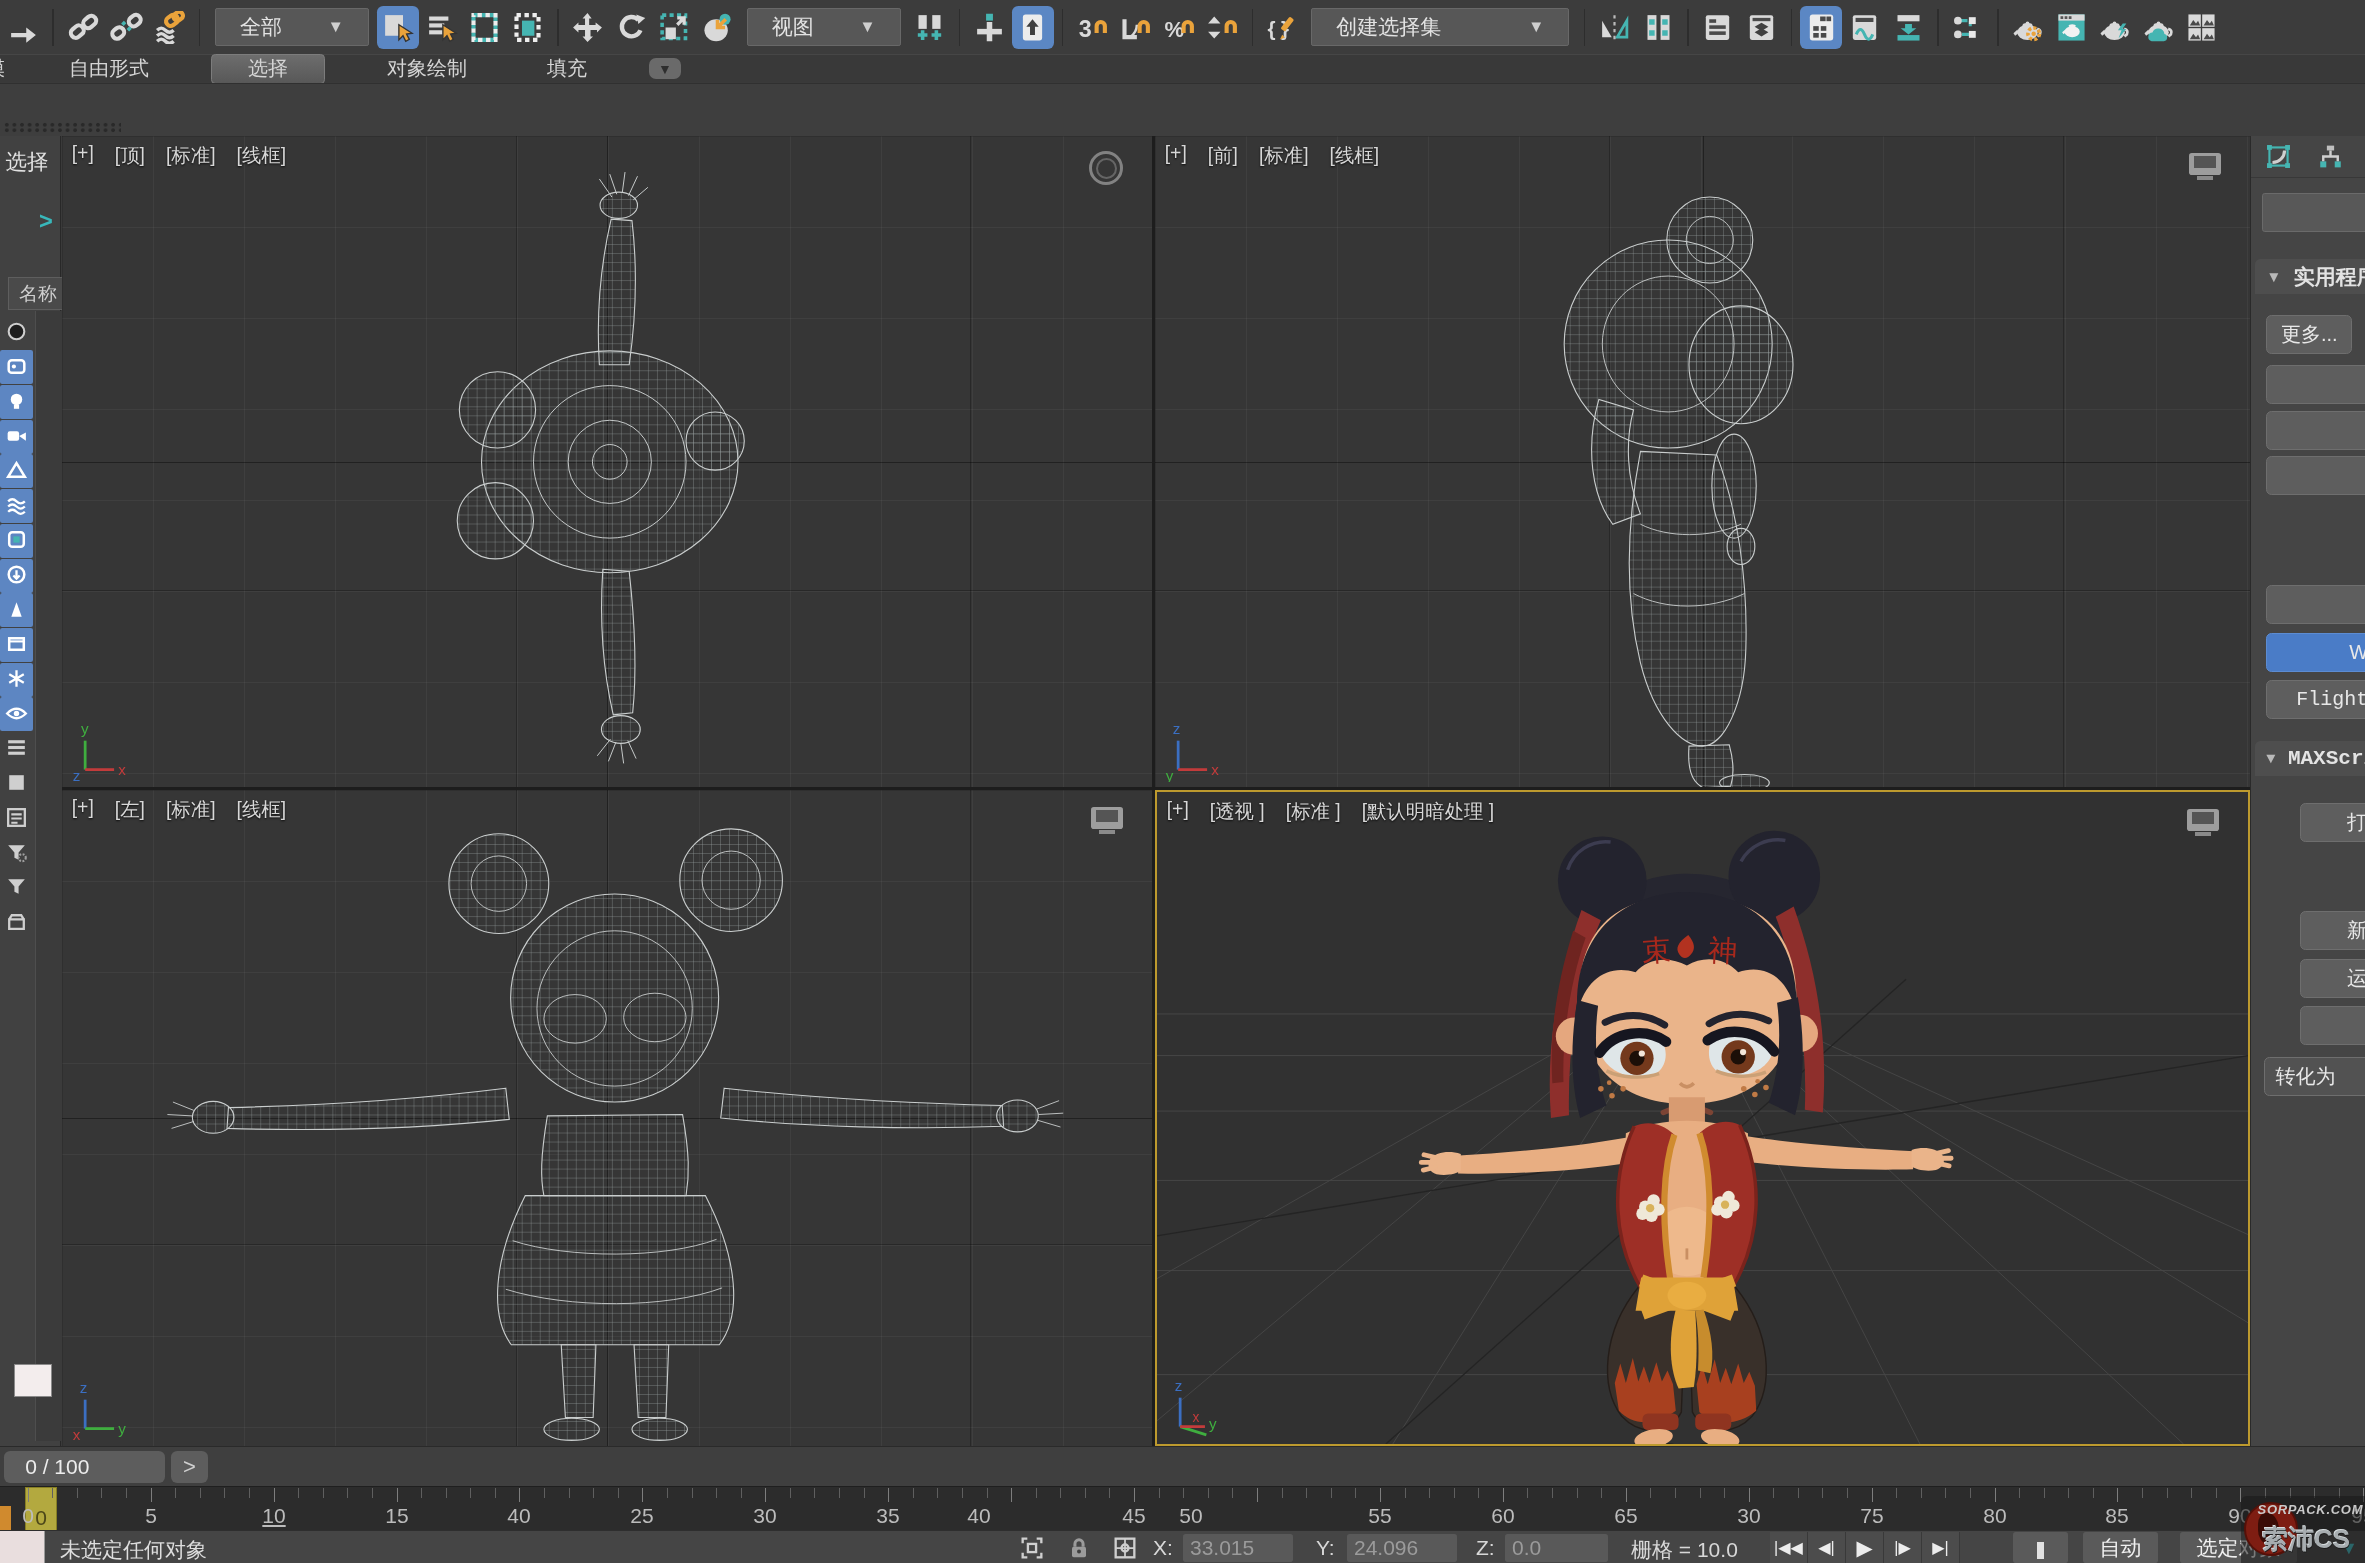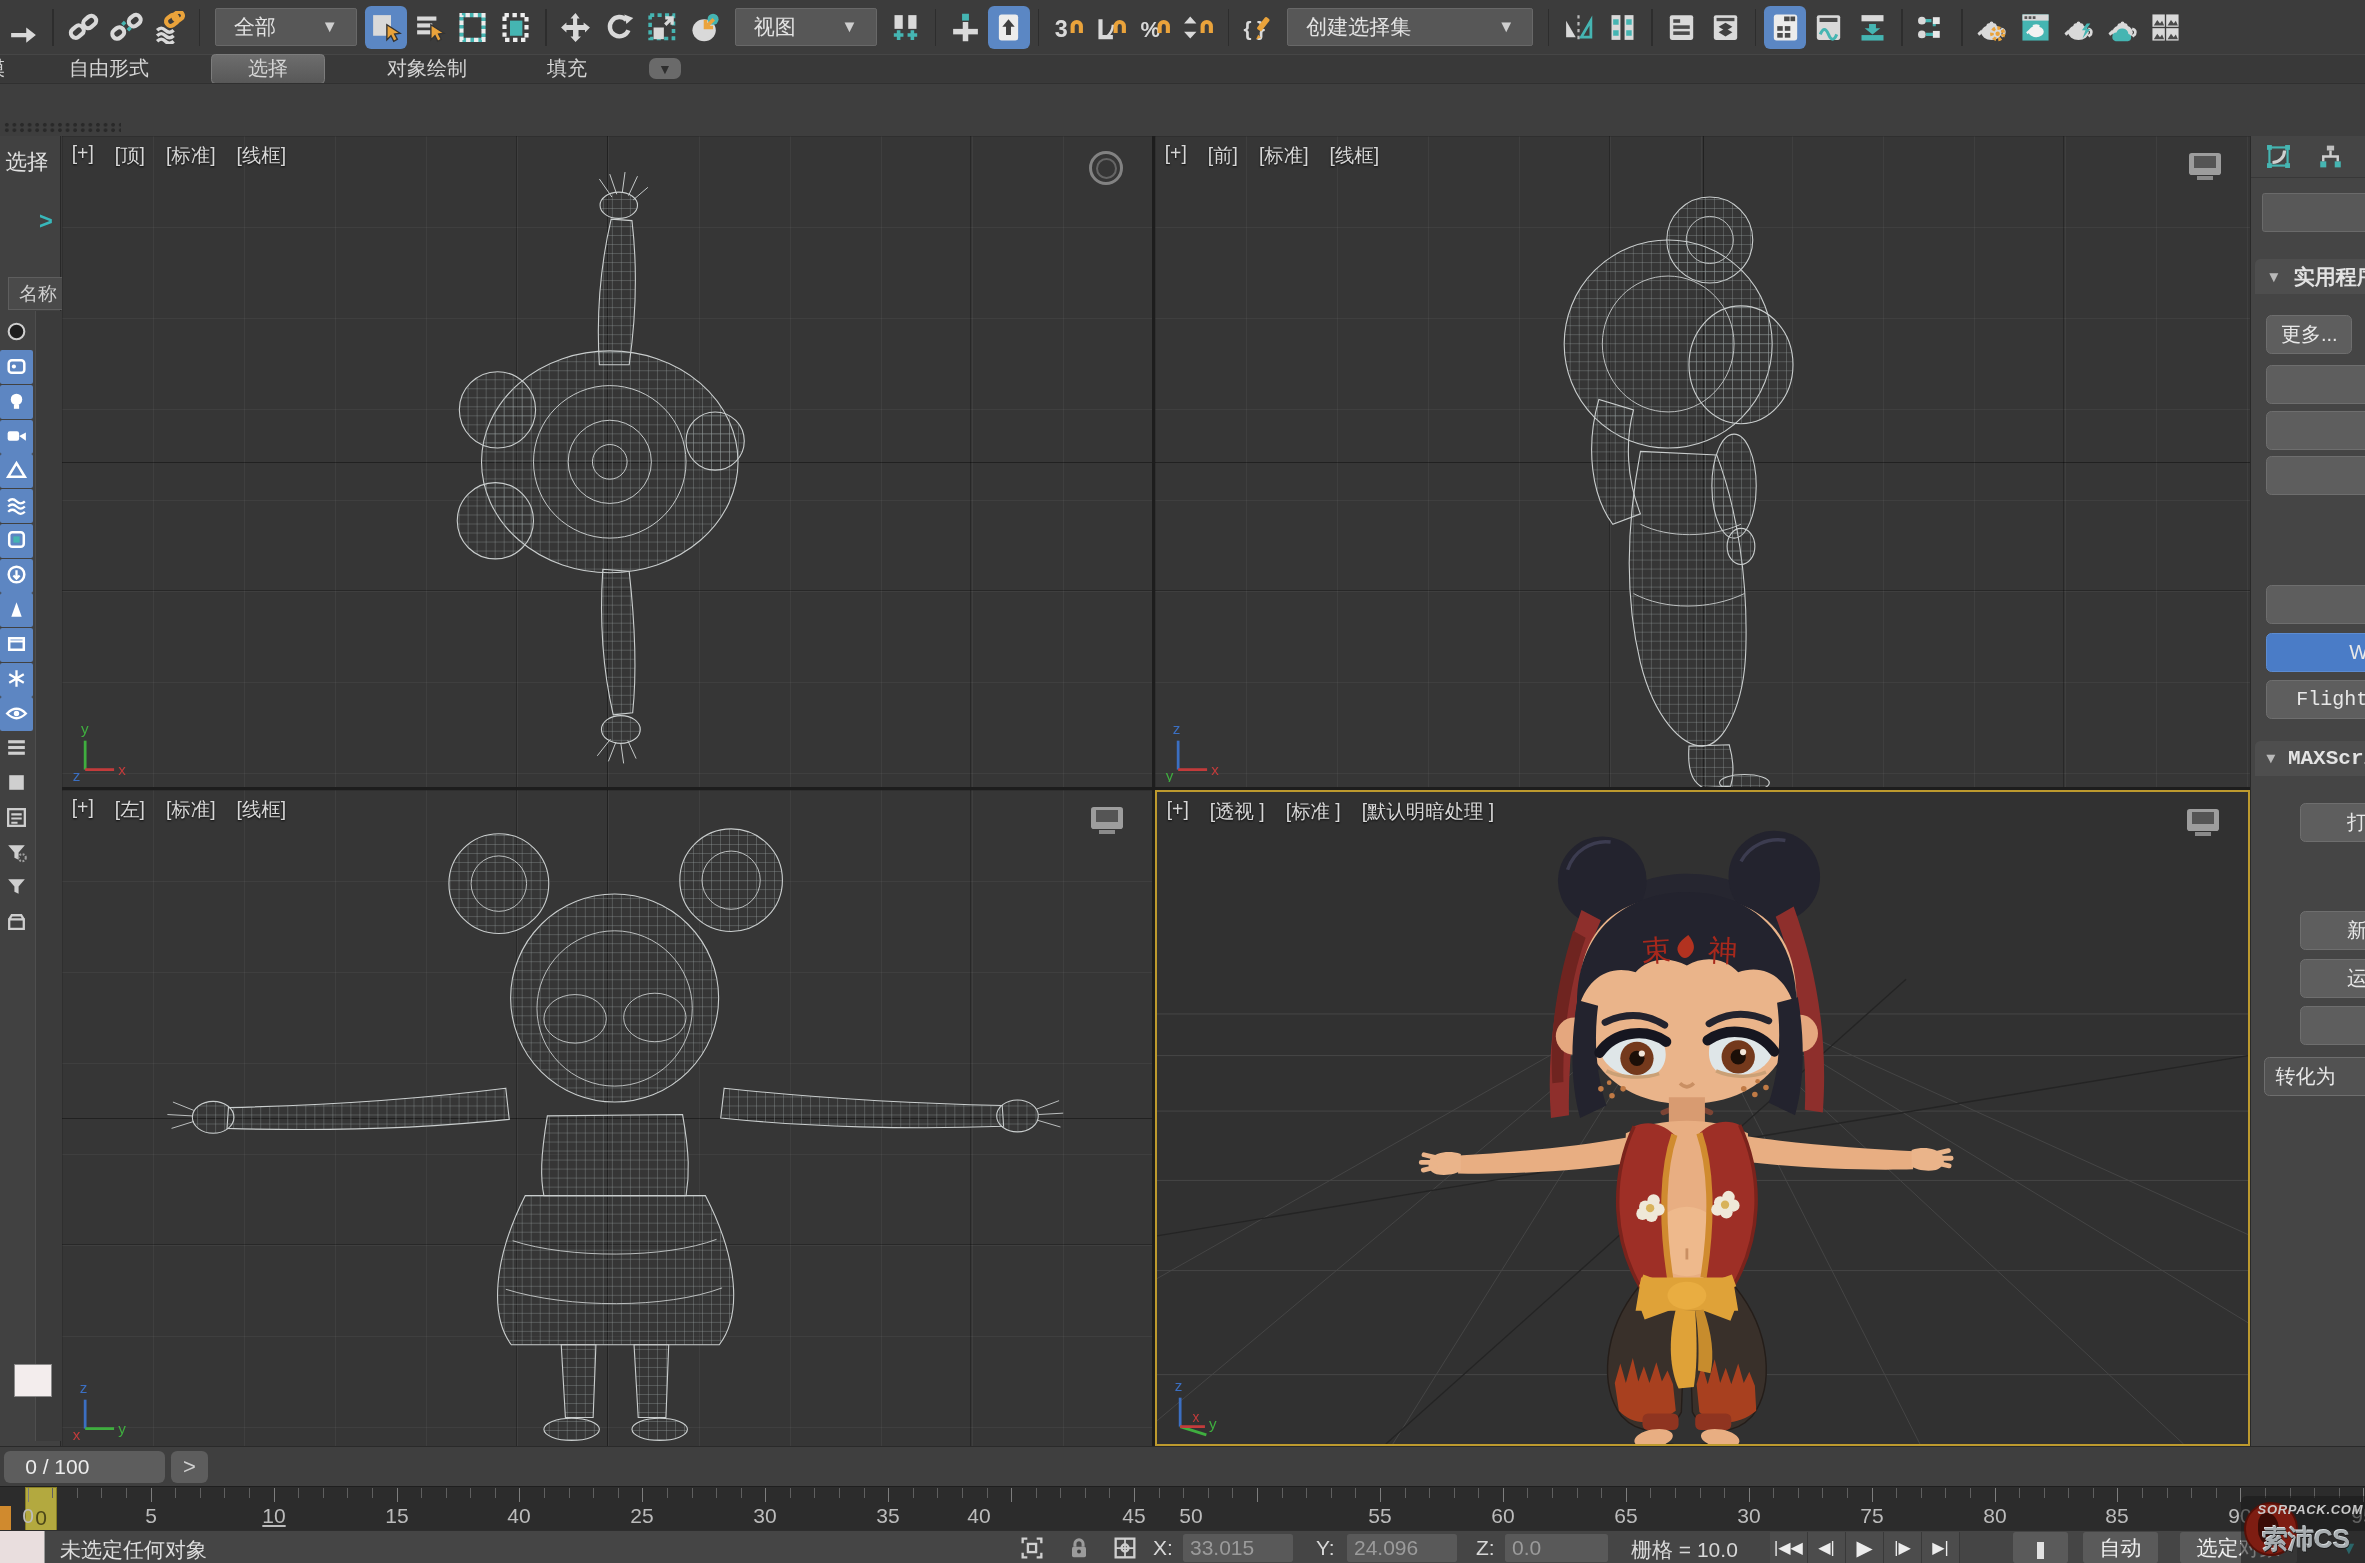--- a/index.html
+++ b/index.html
@@ -6,21 +6,21 @@
   .app{position:relative;width:2366px;height:1563px;overflow:hidden;background:#3a3a3a;
        font-family:"Liberation Sans","DejaVu Sans",sans-serif;color:#d8d8d8;-webkit-user-select:none;}
   
   #toolbar{position:absolute;left:0;top:0;width:2366px;height:54px;background:#3c3c3c;
            display:flex;align-items:center;padding-left:1.4px;box-sizing:border-box;}
   .tb-btn{width:42px;height:43px;border-radius:6.2px;display:flex;align-items:center;justify-content:center;flex:0 0 auto;margin:0 0.7px;}
   .tb-btn svg{width:33px;height:33px;display:block;}
   .tb-btn.active{background:#5b87c4;}
   .tb-sep{width:1.4px;height:37px;background:#2d2d2d;margin:0 7.6px;flex:0 0 auto;}
   .tb-dd{height:36px;background:#575757;border:0.7px solid #686868;border-radius:2.1px;display:flex;align-items:center;
-         justify-content:space-between;padding:0 18px;margin:0 7px;color:#e3e3e3;font-size:21px;flex:0 0 auto;}
+         justify-content:space-between;padding:0 24px;margin:0 7px;color:#e3e3e3;font-size:21px;flex:0 0 auto;}
   .tb-dd .caret{color:#cfcfcf;font-size:16.6px;margin-left:23.6px;}
   
   #ribbon{position:absolute;left:0;top:54px;width:2366px;height:28.4px;background:#393939;border-top:0.7px solid #464646;
           display:flex;align-items:center;font-size:20px;color:#d5d5d5;box-sizing:border-box;}
   .rb-tab{padding:0.7px 18px;margin-right:44px;flex:0 0 auto;}
   .rb-tab.first{margin-left:-33px;margin-right:28px;}
   .rb-tab.active{background:linear-gradient(#6d6d6d,#585858);border:1.4px solid #7c7c7c;border-radius:4.2px;padding:0.7px 36px;}
   .rb-over{width:32px;height:21px;background:#6a6a6a;border-radius:7px;display:flex;align-items:center;justify-content:center;
            color:#2e2e2e;font-size:14px;flex:0 0 auto;}
   #ribbon-strip{position:absolute;left:0;top:83px;width:2366px;height:53px;background:#3e3e3e;border-top:0.7px solid #303030;box-sizing:border-box;}

